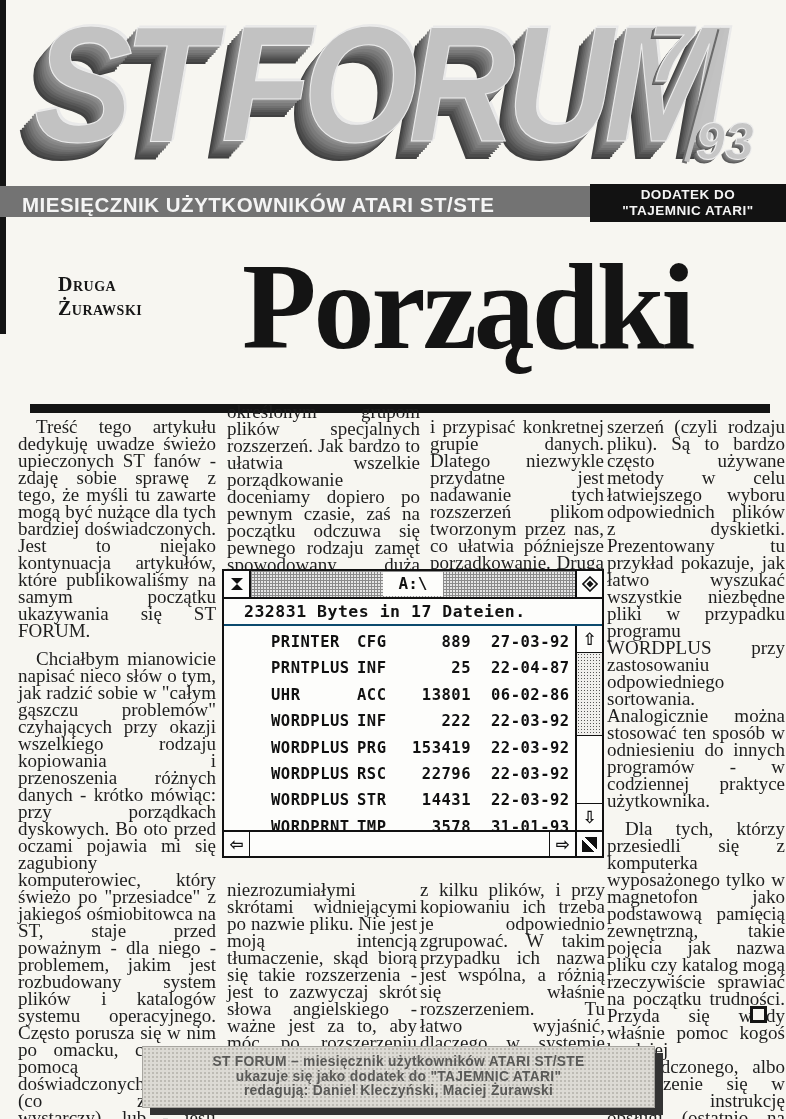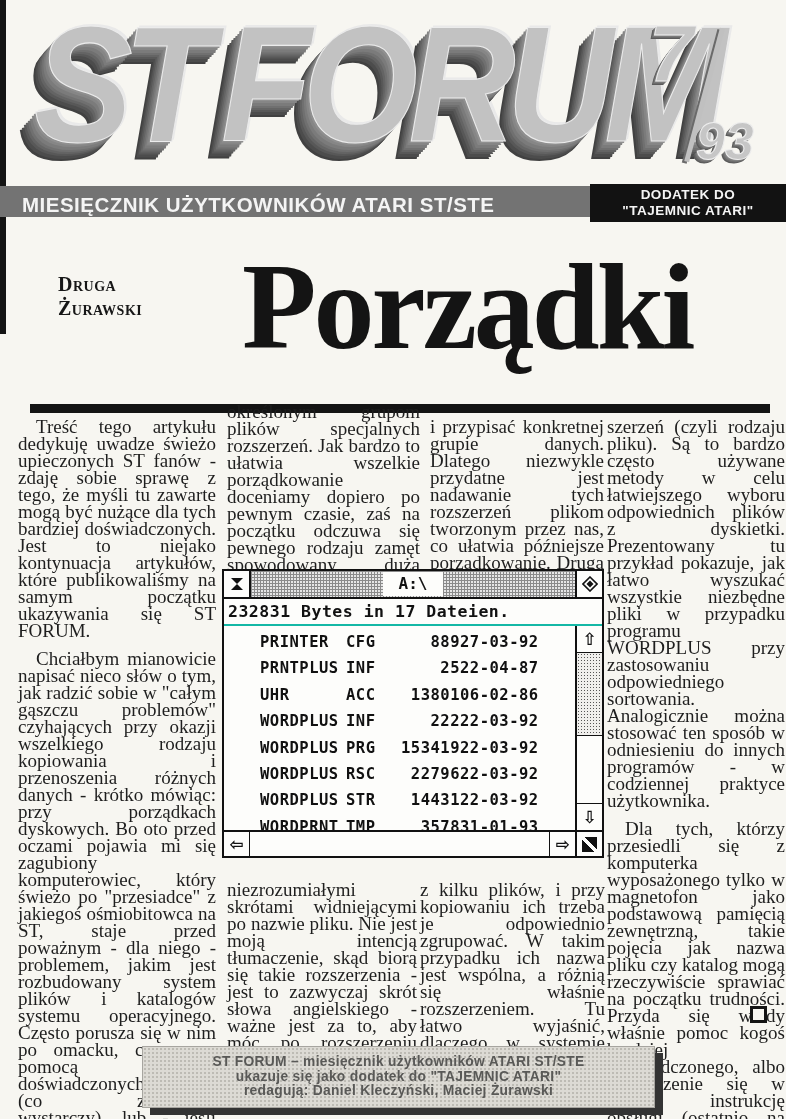--- a/index.html
+++ b/index.html
@@ -51,26 +51,26 @@
   #gemwin{position:absolute;left:222px;top:569px;width:382px;height:289px;border:2px solid #111;
     background:#fdfdfb;box-sizing:border-box;display:flex;flex-direction:column;
     font-family:"DejaVu Sans Mono",monospace;font-weight:bold;color:#111;}
   .tbar{height:26px;display:flex;border-bottom:2px solid #111;flex:none;}
   .tbox{width:25px;flex:none;display:flex;align-items:center;justify-content:center;background:#fdfdfb;}
   .tbox.l{border-right:2px solid #111;} .tbox.r{border-left:2px solid #111;}
   .tpattern{flex:1;background-color:#e6e6e6;display:flex;align-items:center;justify-content:center;
     background-image:linear-gradient(#8a8a8a 1px,transparent 1px),linear-gradient(90deg,#8a8a8a 1px,transparent 1px);
     background-size:3px 3px;}
   .tlabel{background:#fdfdfb;height:24px;line-height:24px;padding:0 16px;font-size:16px;}
-  .ibar{height:25px;line-height:25px;border-bottom:2px solid #14b8a6;font-size:16.5px;
-    padding-left:4px;flex:none;letter-spacing:0.5px;}
+  .ibar{height:25px;line-height:25px;border-bottom:2px solid #0c4a6e;font-size:16.5px;
+    padding-left:20px;flex:none;letter-spacing:0.5px;}
   .winmain{flex:1;display:flex;min-height:0;}
   .flist{flex:1;padding-top:3px;}
-  .frow{height:26.4px;line-height:26.5px;font-size:15.5px;display:flex;padding-left:36px;letter-spacing:0.5px;}
-  .fname{width:86px;} .fext{width:42px;} .fsize{width:72px;text-align:right;} .fdate{}
+  .frow{height:26.4px;line-height:26.5px;font-size:15.5px;display:flex;padding-left:47px;letter-spacing:0.5px;}
+  .fname{width:86px;} .fext{width:42px;} .fsize{width:72px;text-align:right;} .fdate{margin-left:20px;}
   .vscroll{width:25px;flex:none;border-left:2px solid #111;display:flex;flex-direction:column;}
   .sbtn{height:26px;flex:none;display:flex;align-items:center;justify-content:center;
     font-family:"DejaVu Sans",sans-serif;font-size:17px;background:#fdfdfb;}
   .vscroll .sbtn.up{border-bottom:1px solid #111;}
   .vscroll .sbtn.dn{border-top:1px solid #111;}
   .vtrack{height:82px;flex:none;background-color:#f0efec;
     background-image:radial-gradient(#555 0.8px,transparent 1px);background-size:3px 3px;}
   .vthumb{flex:1;background:#fdfdfb;border-top:1px solid #111;}
   .hbar{height:24px;flex:none;border-top:2px solid #111;display:flex;}
   .hbar .sbtn{width:25px;height:100%;flex:none;}

